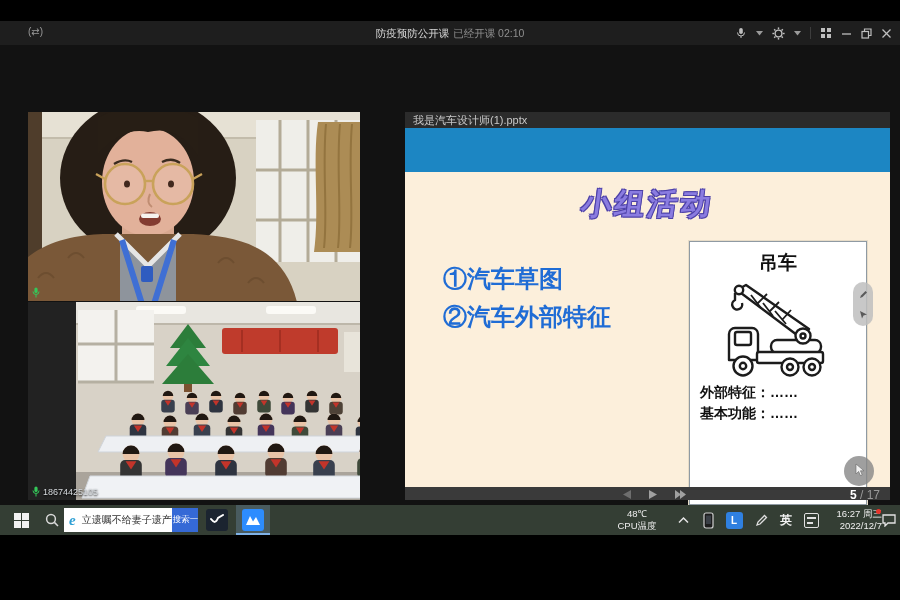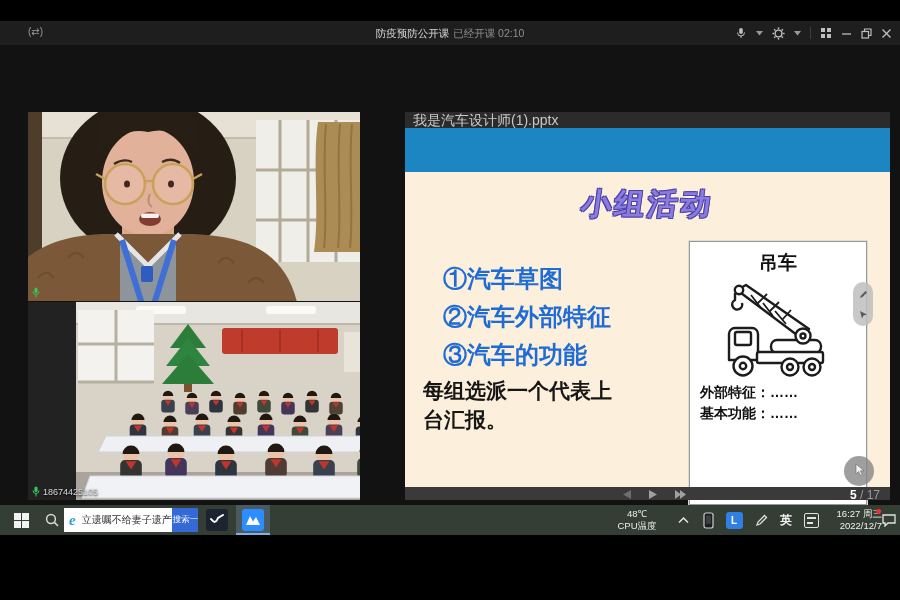--- a/index.html
+++ b/index.html
@@ -26,21 +26,21 @@
   
   .video { position:absolute; left:28px; width:332px; background:#222; overflow:hidden; }
   .video1 { top:67px; height:189px; }
   .video2 { top:257px; height:198px;padding-left:48px; }
   .vid-label { position:absolute; left:4px; bottom:3px; display:flex; align-items:center;
                gap:3px; font-size:9px; color:#d6dade; text-shadow:0 1px 2px rgba(0,0,0,.9); }
 
   
   .share { position:absolute; left:405px; top:67px; width:485px; height:388px; background:#000; }
   .pptx-bar { position:absolute; left:0; top:0; width:100%; height:16px; background:#2b2b2b;
-              color:#c8c8c8; font-size:14px; line-height:16px; padding-left:8px; }
+              color:#c8c8c8; font-size:11px; line-height:16px; padding-left:8px; }
   .blue-band { position:absolute; left:0; top:16px; width:100%; height:44px; background:#1c86c3; }
   .slide { position:absolute; left:0; top:60px; width:100%; height:315px; background:#fcefdb; }
   .slide-title { position:absolute; left:0; top:12px; width:100%; text-align:center;
                  font-size:30px; font-weight:bold; letter-spacing:3px; color:#8a7ce0;
                  transform:skewX(-8deg);
                  text-shadow:1px 1px 0 #4d41a8,-1px 1px 0 #4d41a8,1px -1px 0 #4d41a8,-1px -1px 0 #4d41a8; }
   .slide-list { position:absolute; left:18px; top:88px; font-size:24px; font-weight:bold;
                 color:#1f6cd5; line-height:38px;margin-left:20px; }
   .slide-note { position:absolute; left:18px; top:204px; width:202px; font-size:21px;
                 color:#161616; line-height:29px; font-weight:bold; }
@@ -310,23 +310,21 @@
       <div class="pptx-bar">
         <span>我是汽车设计师(1).pptx</span>
       </div>
       <div class="blue-band"></div>
 
       <div class="slide">
         <div class="slide-title">小组活动</div>
         <div class="slide-list">
           <div>①汽车草图</div>
           <div>②汽车外部特征</div>
-          <div>③汽车的功能</div>
         </div>
-        <div class="slide-note">每组选派一个代表上台汇报。</div>
 
         <div class="card">
           <div class="card-title">吊车</div>
           <svg width="130" height="102" viewBox="0 0 130 102">
             <g fill="#fff" stroke="#1c1c1c" stroke-width="2.4" stroke-linejoin="round">
               <polygon points="24,12 33,7 96,51 88,60"></polygon>
               <path d="M38,17 L48,30 M50,25 L60,38 M62,33 L73,46 M44,26 L54,16 M56,34 L66,24 M69,42 L78,32" stroke-width="1.8" fill="none"></path>
               <circle cx="26" cy="12" r="4.2"></circle>
               <path d="M22,15 v7 a5,5 0 1 0 7,3" fill="none"></path>
               <path d="M16,82 v-26 a6,6 0 0 1 6,-6 h17 a6,6 0 0 1 6,6 v26 z"></path>

